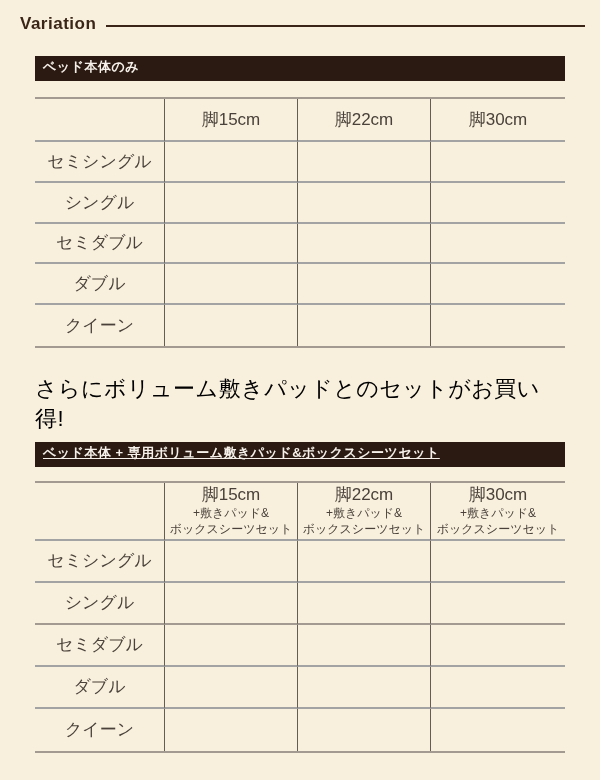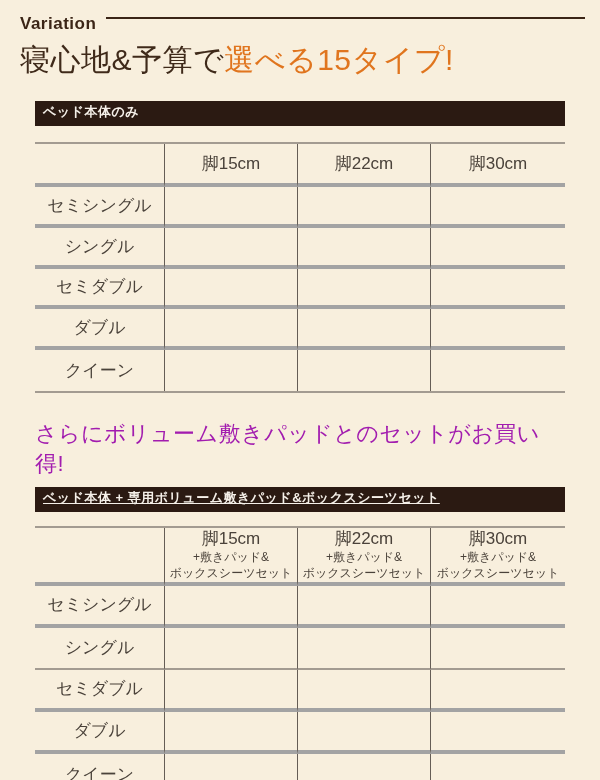--- a/index.html
+++ b/index.html
@@ -4,21 +4,21 @@
 <style>
   * { margin:0; padding:0; box-sizing:border-box; }
   html,body { width:600px; }
   body {
     height:780px;
     background:#f8efdd;
     font-family:"Liberation Sans","DejaVu Sans",sans-serif;
     color:#3f2a1a;
     overflow:hidden;
   }
-  .eyebrow-row { display:flex; align-items:flex-start; gap:10px; padding:14px 15px 0 20px; }
+  .eyebrow-row { display:flex; align-items:center; gap:10px; padding:14px 15px 0 20px; }
   .eyebrow { font-size:17px; font-weight:bold; color:#3b2516; letter-spacing:.5px; }
   .eyebrow-line { flex:1; height:2px; background:#3b2516; margin-top:3px; }
   .main-title { margin:7px 0 0 20px; font-size:30px; line-height:38px; font-weight:500; color:#3f2a1a; letter-spacing:.5px; }
   .main-title .accent { color:#e0751e; }
   .sheet { width:530px; margin-left:35px; }
   .bar {
     margin-top:22px; height:25px; background:#2b1a12; color:#f5f0e9;
     font-size:13px; font-weight:bold; line-height:21px; padding-left:8px;
     letter-spacing:.5px;
   }
@@ -26,45 +26,44 @@
   .grid {
     display:grid;
     grid-template-columns:130px 133px 133px 134px;
     border-top:2px solid #a39b91;
     border-bottom:2px solid #a39b91;
   }
   .t1 { margin-top:16px; grid-template-rows:43px repeat(5,40.8px); }
   .t2 { margin-top:14px; grid-template-rows:58px repeat(5,42px); }
   .c {
     border-right:1px solid #655d55;
-    border-bottom:4px solid #a3a3a3;
+    border-bottom:2px solid #a3a3a3;
     display:flex; flex-direction:column;
     align-items:center; justify-content:center;
     color:#4a423a;
   }
   .nr { border-right:none; }
   .nb { border-bottom:none; }
   .seam { border-bottom:2px solid #a39b91; }
   .colhead { font-size:17px; }
   .rowlabel { font-size:17px; }
   .size-line { font-size:17px; line-height:20px; }
   .sub-line { font-size:12px; line-height:16px; }
-  .section-heading { margin:26px 0 8px 0; font-size:22px; line-height:30px; font-weight:500; color:#a21caf; letter-spacing:.5px; }
+  .section-heading { margin:26px 0 8px 0; font-size:22px; line-height:30px; font-weight:500; color:#000000; letter-spacing:.5px; }
 </style>
 </head>
 <body>
 
 <div>
 
   <div class="eyebrow-row">
     <span class="eyebrow">Variation</span>
     <span class="eyebrow-line"></span>
   </div>
 
-  <h1 class="main-title"><span>寝心地&amp;予算で</span><span class="accent">選べる15タイプ!</span></h1>
 
   <div class="sheet">
 
     <div class="bar">
       <span>ベッド本体のみ</span>
     </div>
 
     <div class="grid t1">
       <div class="c"></div>
       <div class="c colhead">脚15cm</div>

